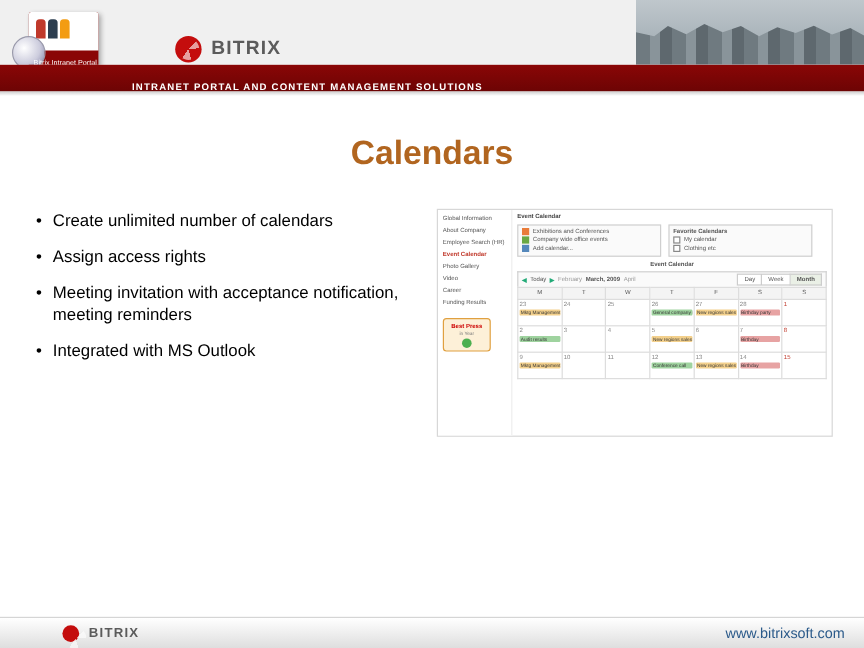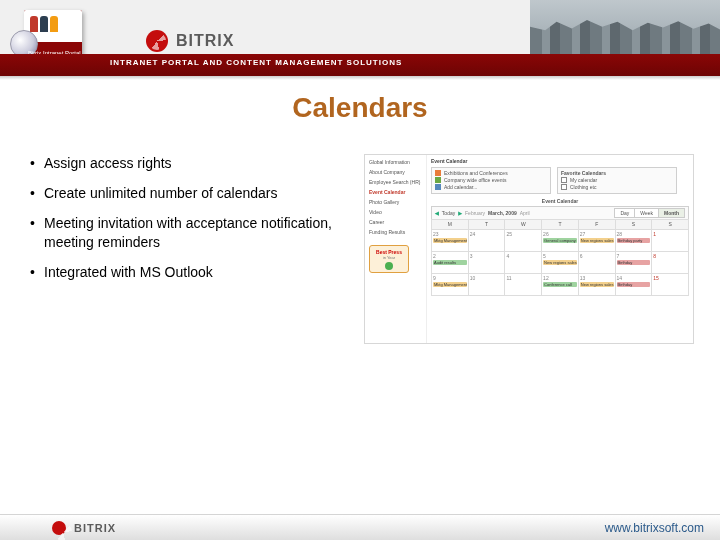--- a/index.html
+++ b/index.html
@@ -2,21 +2,21 @@
 <html><head>
 <meta charset="utf-8">
 <style>
   * { margin:0; padding:0; box-sizing:border-box; }
   body { width:720px; height:540px; font-family:Arial,Helvetica,sans-serif; background:#fff; position:relative; overflow:hidden; }
 
   
   .banner { position:relative; width:100%; height:80px; }
   .banner-top { height:54px; background:#f0f0f0; position:relative; overflow:hidden; }
   .banner-bottom { height:22px; background:linear-gradient(#8a0606,#6d0404); position:relative; }
-  .banner-bottom .tag { position:absolute; left:110px; top:4px; font-size:8px; letter-spacing:1px; color:#fff; font-weight:bold; }
+  .banner-bottom .tag { position:absolute; left:110px; top:14px; font-size:8px; letter-spacing:1px; color:#fff; font-weight:bold; }
   .banner-shadow { height:4px; background:linear-gradient(#ccc,transparent); }
 
   .product-box { position:absolute; left:18px; top:6px; width:70px; height:82px; }
   .product-box .box-bg { width:58px; height:78px; background:#8a0606; border-radius:2px; position:absolute; left:6px; top:4px; box-shadow:2px 2px 4px rgba(0,0,0,.3); }
   .product-box .box-top { position:absolute; left:6px; top:4px; width:58px; height:32px; background:#fff; border-top-left-radius:2px; border-top-right-radius:2px; }
   .product-box .figs { position:absolute; left:12px; top:10px; display:flex; gap:2px; }
   .product-box .fig { width:8px; height:16px; border-radius:3px 3px 0 0; }
   .product-box .f1{background:#c0392b;} .product-box .f2{background:#2c3e50;} .product-box .f3{background:#f39c12;}
   .product-box .disc { position:absolute; left:-8px; top:24px; width:28px; height:28px; border-radius:50%; background:radial-gradient(circle at 35% 35%,#fff,#ccd 55%,#88a 90%); border:1px solid #99a; }
   .product-box .box-label { position:absolute; left:10px; top:44px; font-size:6px; color:#fff; line-height:1.2; }
@@ -31,21 +31,21 @@
   .bwing.left { left:4px; top:6px; transform:rotate(-20deg); }
   .bwing.right { right:4px; top:6px; transform:scaleX(-1) rotate(-20deg); }
   .skyline { position:absolute; right:0; top:0; width:190px; height:54px; background:
     linear-gradient(#bfc7cc,#9aa6ad); }
   .skyline:before{ content:""; position:absolute; bottom:0; left:0; width:100%; height:34px;
     background:repeating-linear-gradient(90deg,#6f7a80 0 12px,#89949a 12px 20px,#5e686e 20px 30px);
     clip-path:polygon(0 100%,0 20%,8% 30%,14% 5%,22% 25%,30% 0,38% 20%,46% 5%,54% 30%,62% 8%,70% 22%,78% 4%,86% 26%,94% 10%,100% 28%,100% 100%);
   }
 
   
-  .title { text-align:center; font-family:Verdana,Geneva,sans-serif; font-weight:bold; font-size:28px; color:#b1651f; margin-top:12px; }
+  .title { text-align:center; font-family:Verdana,Geneva,sans-serif; font-weight:bold; font-size:28px; color:#b1651f; margin-top:32px; }
 
   .content { display:flex; padding:30px 20px 0 30px; gap:14px; }
   .bullets { width:320px; font-size:14px; color:#000; }
   .bullets ul { list-style:none; }
   .bullets li { position:relative; padding-left:14px; margin-bottom:12px; line-height:1.3; }
   .bullets li:before { content:"•"; position:absolute; left:0; top:0; }
 
   
   .shot { width:330px; height:190px; border:1px solid #d7d7d7; background:#fff; font-size:5px; color:#555; position:relative; overflow:hidden; }
   .shot .side { position:absolute; left:0; top:0; width:62px; height:100%; background:#fff; border-right:1px solid #eee; padding:4px 4px; }
@@ -116,22 +116,22 @@
     <div class="tag">INTRANET PORTAL AND CONTENT MANAGEMENT SOLUTIONS</div>
   </div>
   <div class="banner-shadow"></div>
 </div>
 
 <div class="title">Calendars</div>
 
 <div class="content">
   <div class="bullets">
     <ul>
+      <li>Create unlimited number of calendars</li>
       <li>Assign access rights</li>
-      <li>Create unlimited number of calendars</li>
       <li>Meeting invitation with acceptance notification, meeting reminders</li>
       <li>Integrated with MS Outlook</li>
     </ul>
   </div>
 
   <div class="shot">
     <div class="side">
       <div class="s-item">Global Information</div>
       <div class="s-item">About Company</div>
       <div class="s-item">Employee Search (HR)</div>

